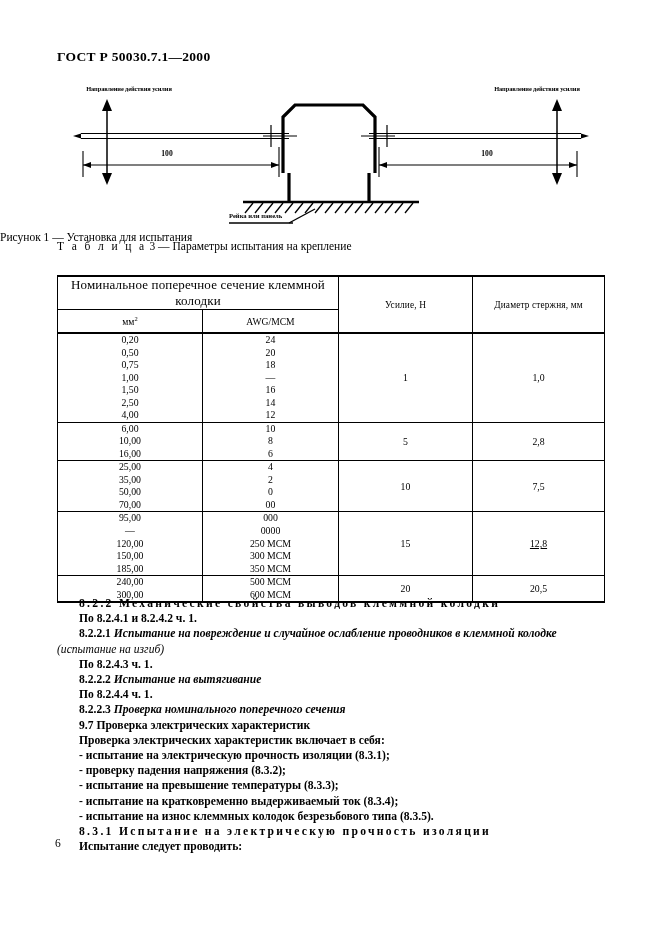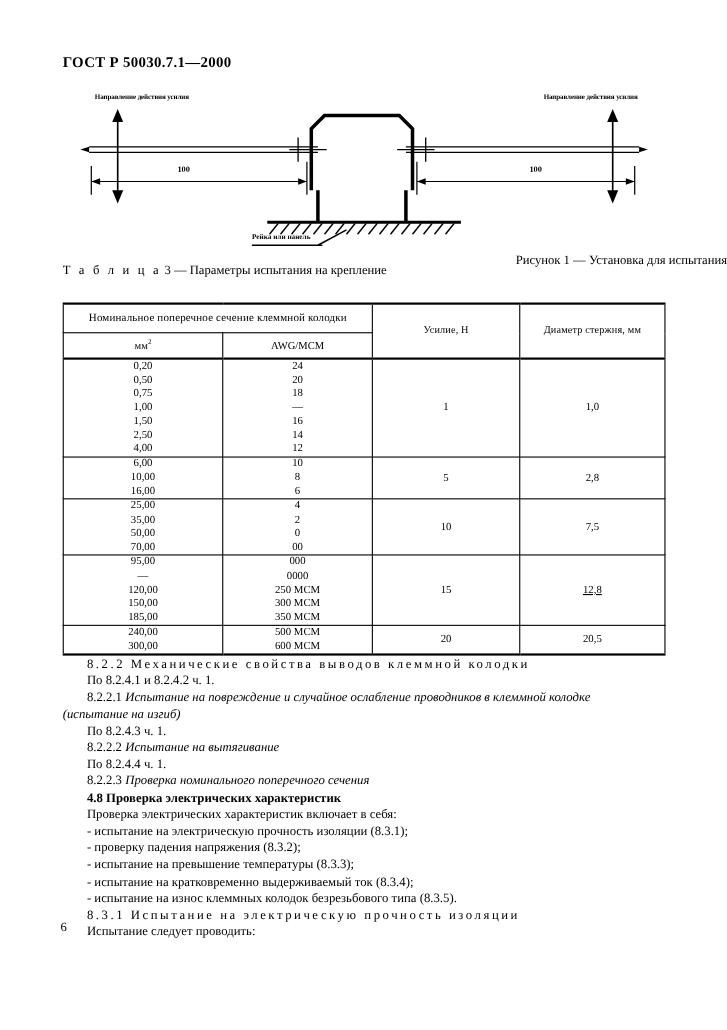--- a/index.html
+++ b/index.html
@@ -52,21 +52,21 @@
     letter-spacing: -0.1px;
   }
   .fig-label.left  { left: 8px;  top: 8px; width: 128px; }
   .fig-label.right { right: 4px; top: 8px; width: 128px; }
 
   .fig-caption {
     position: absolute;
     left: 0;
     top: 220px;
     width: 661px;
-    text-align: right;
+    text-align: left;
     font-size: 11.5px;
   }
 
   
   .tbl-title {
     position: absolute;
     left: 57px;
     top: 229px;
     font-size: 11.5px;
     white-space: nowrap;
@@ -83,39 +83,39 @@
     table-layout: fixed;
   }
   table.params td, table.params th {
     border: 1px solid #000;
     padding: 0;
     text-align: center;
     vertical-align: middle;
     font-weight: normal;
   }
   table.params .outer-top { border-top-width: 2px; }
-  .hdr-main   { height: 25px; font-size: 10px; letter-spacing: 0.15px; }
+  .hdr-main   { height: 25px; font-size: 13px; letter-spacing: 0.15px; }
   .hdr-sub    { height: 22px; font-size: 9.6px; }
   .hdr-right  { font-size: 9.3px; letter-spacing: 0.15px; }
   .grp-cell   { line-height: 1.28; font-size: 9.8px; padding: 4px 0 4px; }
   .grp-val    { font-size: 9.8px; }
   .grp-sep td { border-top: 2px solid #000; }
   sup { font-size: 0.68em; vertical-align: super; line-height: 0; }
 
   
   .body-text {
     position: absolute;
     left: 57px;
     top: 585px;
     width: 550px;
     font-size: 11.6px;
     line-height: 15.2px;
   }
   .body-text p { margin: 0; }
-  .ind { text-indent: 22px; }
+  .ind { text-indent: 22px; font-weight: bold; }
   .spaced { letter-spacing: 2.3px; }
   .b { font-weight: bold; }
   .i { font-style: italic; }
   .hang { text-indent: 0; }
 
   .page-num {
     position: absolute;
     left: 55px;
     top: 826px;
     font-size: 11.5px;
@@ -286,21 +286,21 @@
 
   <div class="body-text">
     <p class="ind spaced">8.2.2 Механические свойства выводов клеммной колодки</p>
     <p class="ind">По 8.2.4.1 и 8.2.4.2 ч. 1.</p>
     <p class="ind"><span>8.2.2.1</span> <span class="i">Испытание на повреждение и случайное ослабление проводников в клеммной колодке</span></p>
     <p class="hang i">(испытание на изгиб)</p>
     <p class="ind">По 8.2.4.3 ч. 1.</p>
     <p class="ind"><span>8.2.2.2</span> <span class="i">Испытание на вытягивание</span></p>
     <p class="ind">По 8.2.4.4 ч. 1.</p>
     <p class="ind"><span>8.2.2.3</span> <span class="i">Проверка номинального поперечного сечения</span></p>
-    <p class="ind b">4.8 Проверка электрических характеристик</p>
+    <p class="ind b">9.7 Проверка электрических характеристик</p>
     <p class="ind">Проверка электрических характеристик включает в себя:</p>
     <p class="ind">- испытание на электрическую прочность изоляции (8.3.1);</p>
     <p class="ind">- проверку падения напряжения (8.3.2);</p>
     <p class="ind">- испытание на превышение температуры (8.3.3);</p>
     <p class="ind">- испытание на кратковременно выдерживаемый ток (8.3.4);</p>
     <p class="ind">- испытание на износ клеммных колодок безрезьбового типа (8.3.5).</p>
     <p class="ind spaced">8.3.1 Испытание на электрическую прочность изоляции</p>
     <p class="ind">Испытание следует проводить:</p>
   </div>
 

